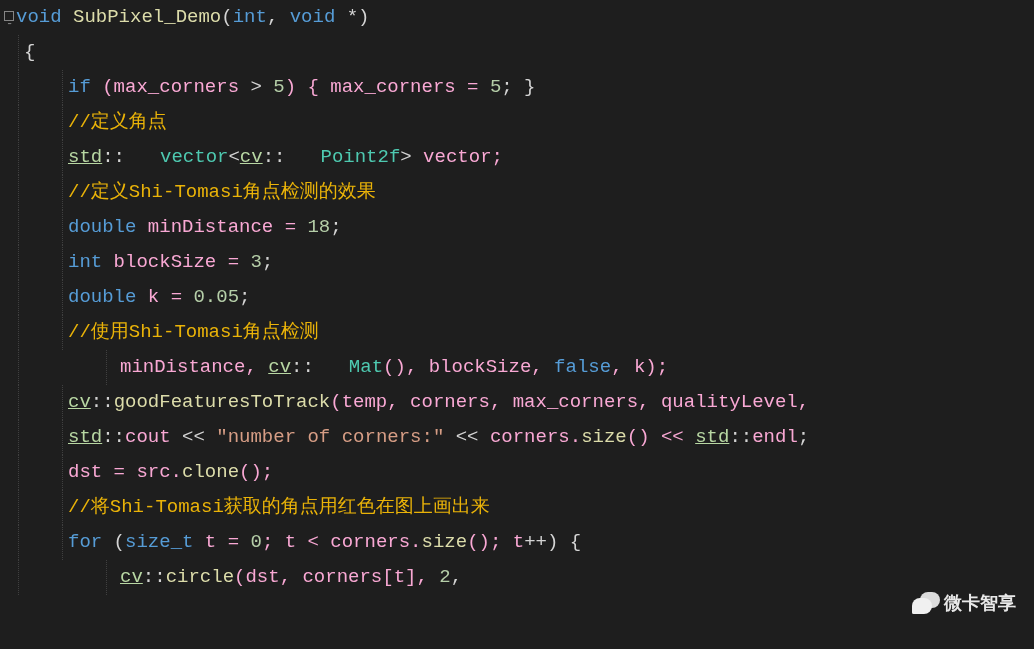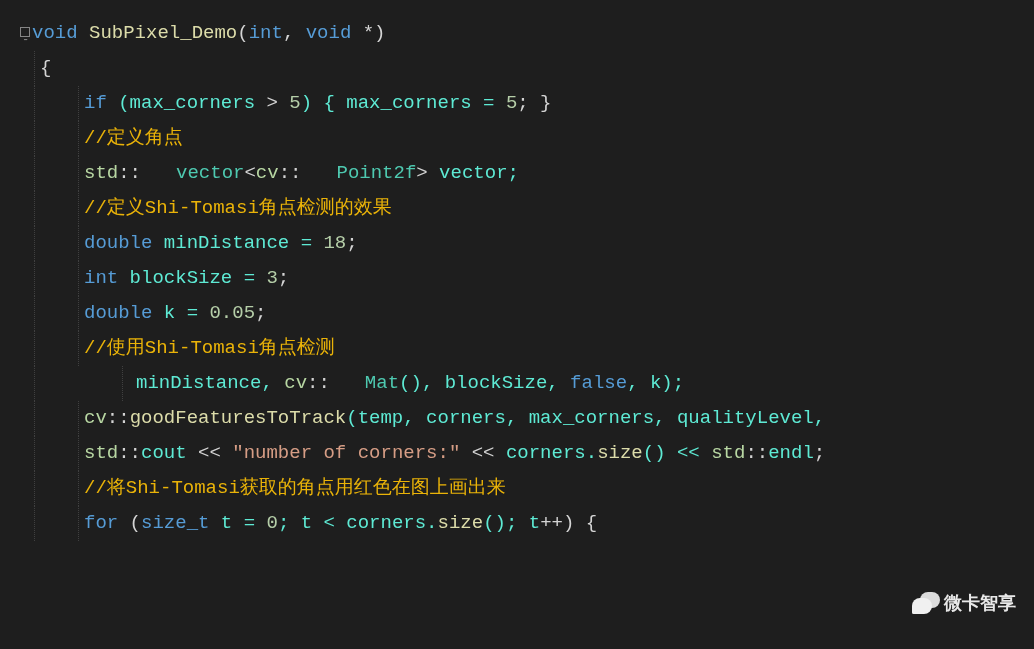--- a/index.html
+++ b/index.html
@@ -8,21 +8,21 @@
     font-family: "Consolas", "Courier New", monospace;
     font-size: 19px;
     line-height: 35px;
     color: #d4d4d4;
     width: 1034px;
     height: 649px;
     overflow: hidden;
     position: relative;
   }
   .code-container {
-    padding: 16px;
+    padding: 0;
     position: relative;
   }
   .line {
     white-space: pre;
     padding-left: 4px;
   }
   .indent-1 { padding-left: 24px; position: relative; }
   .indent-2 { padding-left: 68px; position: relative; }
   .indent-3 { padding-left: 120px; position: relative; }
   .indent-1::before, .indent-2::before, .indent-3::before {
@@ -48,22 +48,22 @@
     bottom: 0;
     border-left: 1px dotted #404040;
   }
   .kw { color: #569cd6; }
   .fn { color: #dcdcaa; }
   .type { color: #4ec9b0; margin-left: 35px; }
   .cmt { color: #eab308; }
   .num { color: #b5cea8; }
   .str { color: #d69d85; }
   .punc { color: #d4d4d4; }
-  .id { color: #5eead4; }
-  .ns { color: #b8d7a3; }
+  .id { color: #f9a8d4; }
+  .ns { color: #b8d7a3; text-decoration: underline; }
   .fold-marker {
     display: inline-block;
     width: 10px;
     height: 10px;
     border: 1px solid #858585;
     background: #1e1e1e;
     position: relative;
     vertical-align: 1px;
     margin-right: 2px;
   }
@@ -126,25 +126,27 @@
 <div class="line indent-2"><span class="kw">double</span><span class="id"> k = </span><span class="num">0.05</span><span class="punc">;</span></div>
 
 <div class="line indent-2"><span class="cmt">//使用Shi-Tomasi角点检测</span></div>
 
 <div class="line indent-3"><span class="guide3"></span><span class="id">minDistance, </span><span class="ns">cv</span><span class="punc">::</span><span class="type">Mat</span><span class="id">(), blockSize, </span><span class="kw">false</span><span class="id">, k);</span></div>
 
 <div class="line indent-2"><span class="ns">cv</span><span class="punc">::</span><span class="fn">goodFeaturesToTrack</span><span class="id">(temp, corners, max_corners, qualityLevel,</span></div>
 
 <div class="line indent-2"><span class="ns">std</span><span class="punc">::</span><span class="id">cout</span><span class="punc"> &lt;&lt; </span><span class="str">"number of corners:"</span><span class="punc"> &lt;&lt; </span><span class="id">corners.</span><span class="fn">size</span><span class="id">() &lt;&lt; </span><span class="ns">std</span><span class="punc">::</span><span class="id">endl</span><span class="punc">;</span></div>
 
+<div class="line indent-2"><span class="id">dst = src.</span><span class="fn">clone</span><span class="id">();</span></div>
 
 <div class="line indent-2"><span class="cmt">//将Shi-Tomasi获取的角点用红色在图上画出来</span></div>
 
 <div class="line indent-2"><span class="kw">for</span><span class="punc"> (</span><span class="kw">size_t</span><span class="id"> t = </span><span class="num">0</span><span class="id">; t &lt; corners.</span><span class="fn">size</span><span class="id">(); t</span><span class="punc">++</span><span class="punc">) {</span></div>
 
+<div class="line indent-3"><span class="guide3"></span><span class="ns">cv</span><span class="punc">::</span><span class="fn">circle</span><span class="id">(dst, corners[t], </span><span class="num">2</span><span class="punc">,</span></div>
 </div>
 
 <div class="watermark">
   <div class="watermark-icon">
     <div class="wm-bubble b2"></div>
     <div class="wm-bubble b1"></div>
   </div>
   <span>微卡智享</span>
 </div>
 

